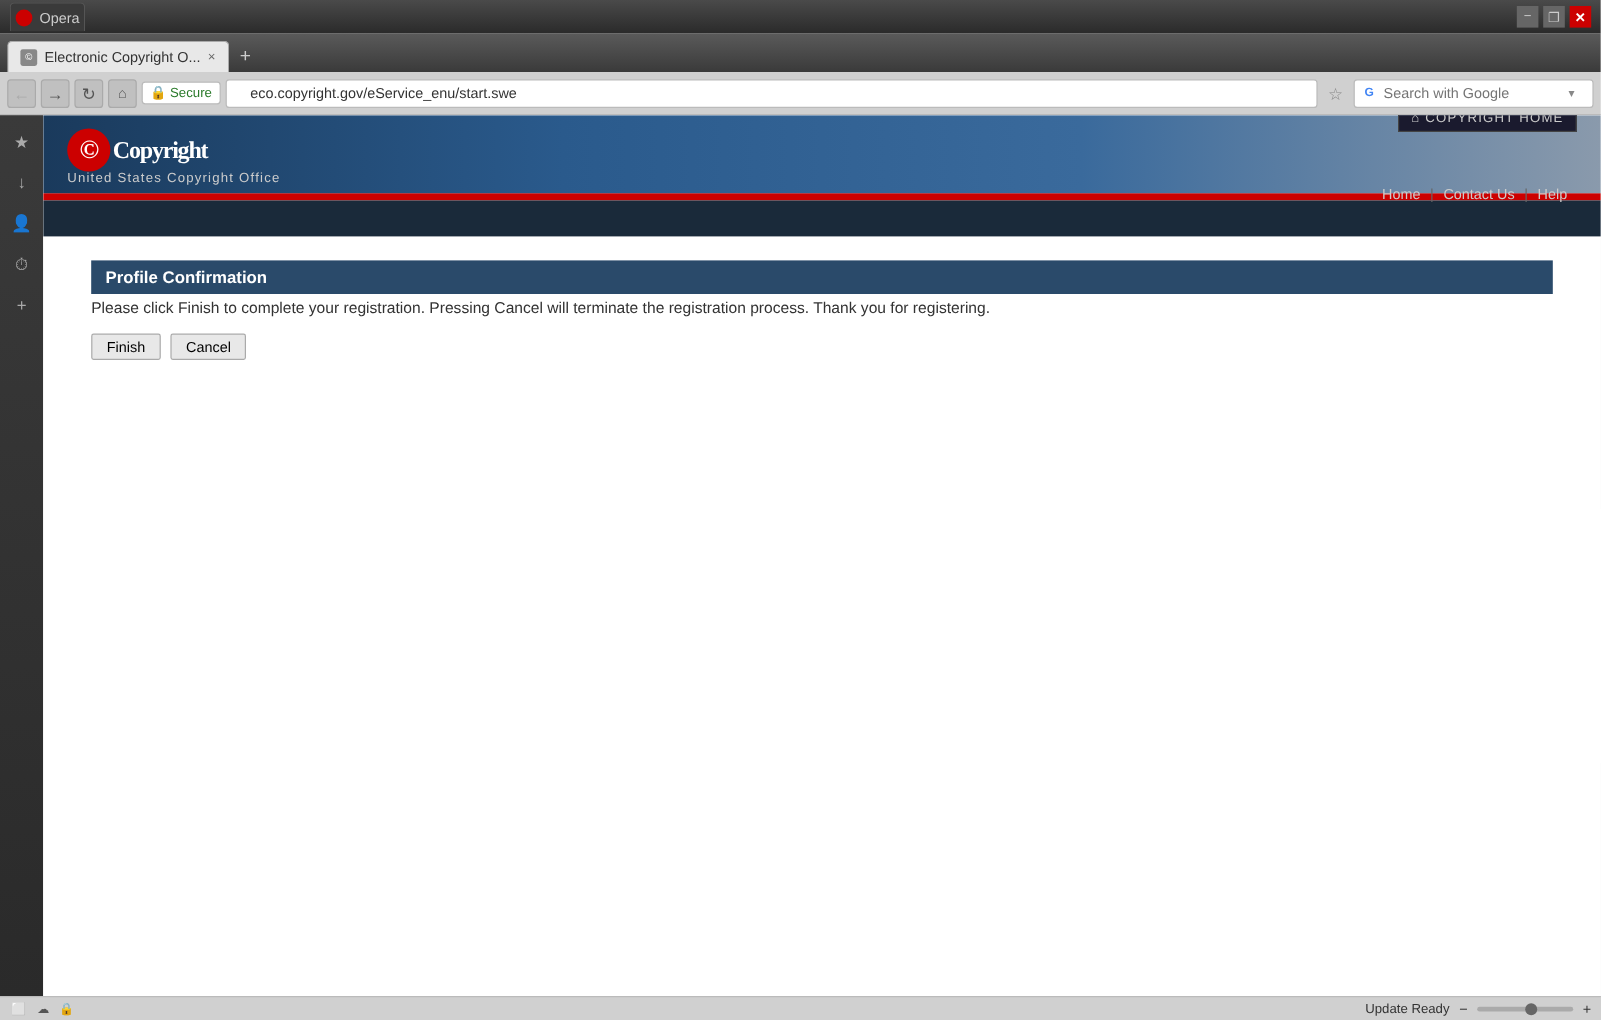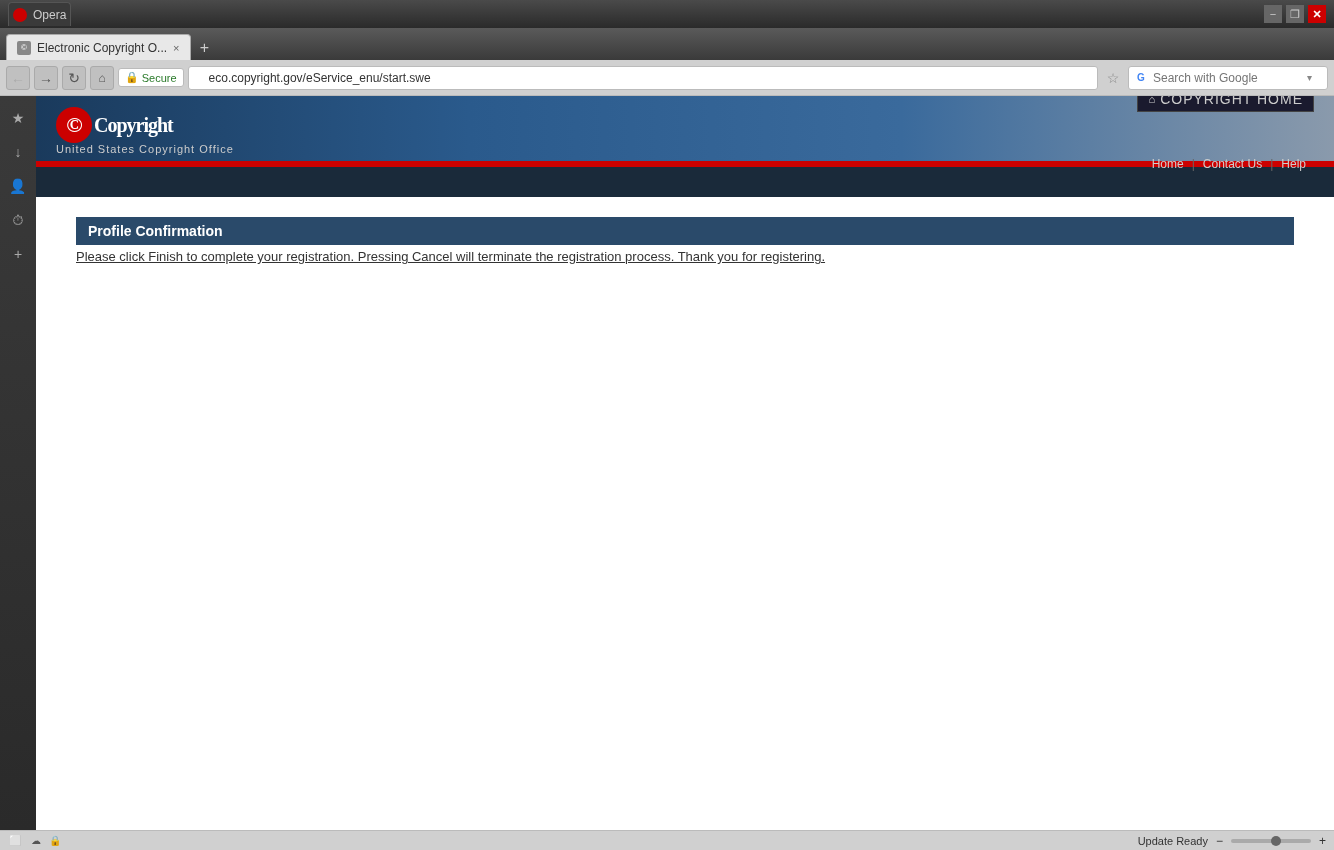--- a/index.html
+++ b/index.html
@@ -323,21 +323,20 @@
       color: white;
       padding: 6px 12px;
       font-size: 14px;
       font-weight: bold;
       margin-bottom: 4px;
     }
     .confirmation-text {
       font-size: 13px;
       color: #333;
       margin-bottom: 14px;
-      text-decoration: underline;
     }
     .action-buttons {
       display: flex;
       gap: 8px;
     }
     .btn-finish, .btn-cancel {
       padding: 3px 12px;
       font-size: 12px;
       border: 1px solid #aaa;
       background: #e8e8e8;
@@ -461,41 +460,45 @@
   <div class="site-header">
     <div class="copyright-logo">
       <div class="copyright-title">
         <span class="c-letter" style="font-style:italic; background: #cc0000; border-radius: 50%; width:36px; height:36px; display:inline-flex; align-items:center; justify-content:center; font-size:22px; margin-right:2px;">©</span><span style="font-size:20px; font-weight:bold; color:white; font-family:Georgia,serif;">Copyright</span>
       </div>
       <div class="copyright-subtitle">United States Copyright Office</div>
     </div>
     <div class="header-right">
       <div class="copyright-home-btn">
         <span>⌂</span>
-        <span style="text-transform:uppercase; letter-spacing:1px; font-size:14px;">Copyright Home</span>
+        <span style="text-transform:uppercase; letter-spacing:1px; font-size:11px;">Copyright Home</span>
       </div>
       <div class="header-nav">
         <a href="#">Home</a>
         <span class="divider"> | </span>
         <a href="#">Contact Us</a>
         <span class="divider"> | </span>
         <a href="#">Help</a>
       </div>
     </div>
   </div>
 
   <div class="red-bar"></div>
 
   <div class="dark-nav"></div>
 
   <div class="page-content">
     <div class="section-title-bar">
       <span>Profile Confirmation</span>
     </div>
     <p class="confirmation-text">Please click Finish to complete your registration. Pressing Cancel will terminate the registration process. Thank you for registering.</p>
+    <div class="action-buttons">
+      <button class="btn-finish">Finish</button>
+      <button class="btn-cancel">Cancel</button>
+    </div>
   </div>
 
 </div>
 
 <div class="status-bar">
   <div class="status-left">
     <div class="status-icons">
       <span class="status-icon">⬜</span>
       <span class="status-icon">☁</span>
       <span class="status-icon">🔒</span>

